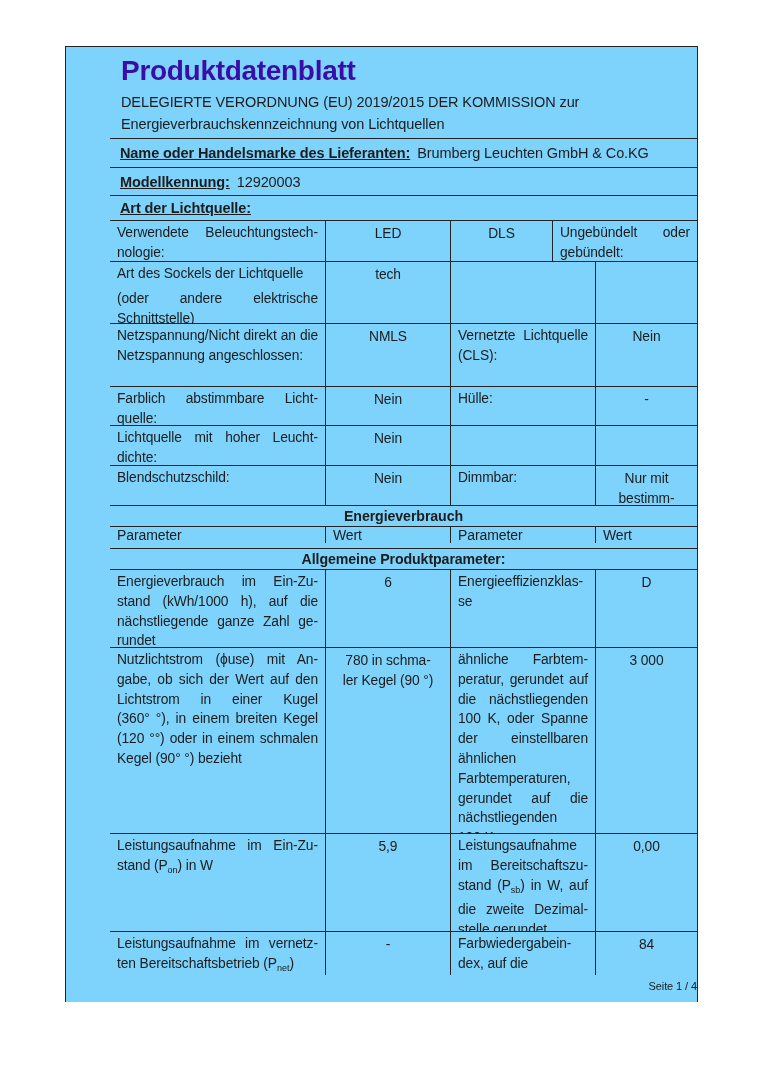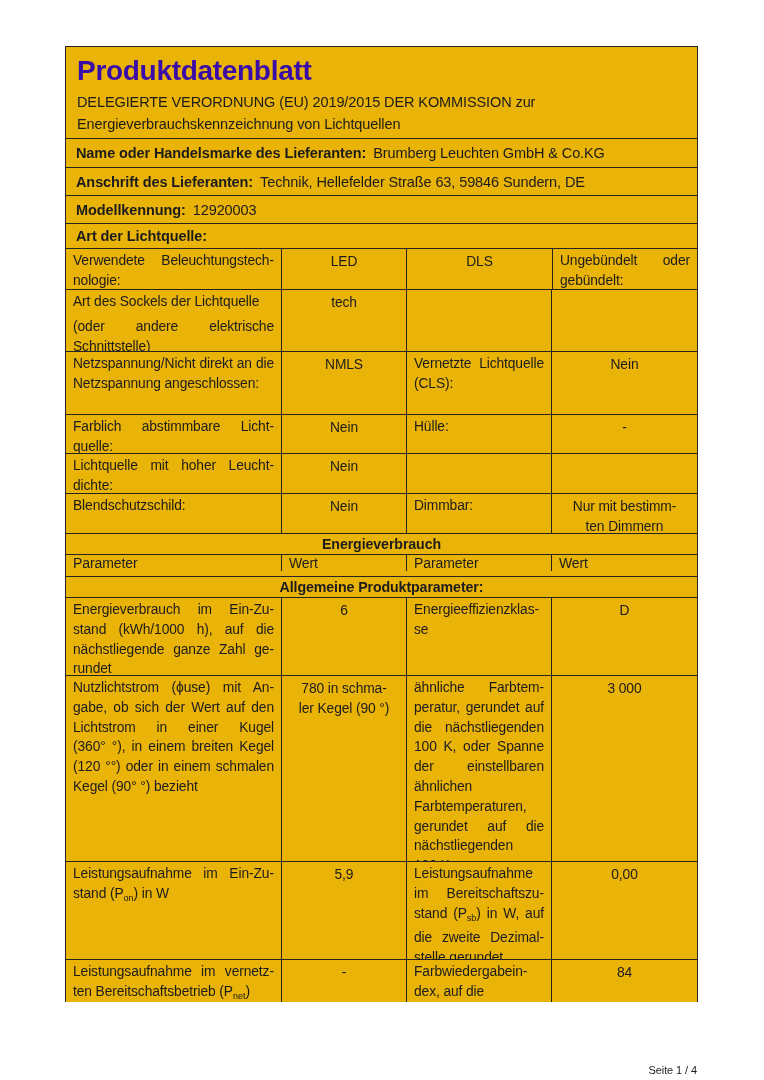--- a/index.html
+++ b/index.html
@@ -1,69 +1,65 @@
 <!DOCTYPE html>
 <html><head>
 <meta charset="utf-8">
 <style>
   html,body{margin:0;padding:0;background:#ffffff;}
   body{width:764px;height:1080px;position:relative;overflow:hidden;
        font-family:"Liberation Sans","DejaVu Sans",sans-serif;color:#1c1c1c;
        -webkit-font-smoothing:antialiased;}
   .doc{position:absolute;left:65px;top:46px;width:633px;height:956px;
        border:1.4px solid #242424;border-bottom:none;box-sizing:border-box;
-       overflow:hidden;background:#eab308;}
+       overflow:hidden;background:#7dd3fc;padding-left:44px;}
   .row{box-sizing:border-box;border-top:1.4px solid #242424;}
   .first{border-top:none;}
   
   .hdr{height:91px;padding:8px 14px 0 11px;}
   .title{font-size:28px;font-weight:bold;letter-spacing:-0.3px;line-height:32px;}
   .reg{font-size:14.5px;line-height:21.5px;max-width:520px;margin-top:5px;letter-spacing:-0.1px;}
   
   .lrow{display:flex;align-items:center;padding-left:10px;font-size:14.5px;letter-spacing:-0.1px;}
-  .lrow .b{font-weight:bold;}
+  .lrow .b{font-weight:bold;text-decoration:underline;}
   .lrow .v{margin-left:7px;}
   .h29{height:29px}.h28{height:28px}.h25{height:25px}
   
   .r4{display:flex;font-size:13.8px;line-height:19.8px;letter-spacing:-0.1px;}
   .c{box-sizing:border-box;padding:2px 7px 0 7px;overflow:hidden;}
   .c1{width:215px;text-align:justify;}
   .c2{width:125px;border-left:1.4px solid #242424;text-align:center;padding-top:3px;}
   .c3{width:145px;border-left:1.4px solid #242424;text-align:justify;}
   .c4{flex:1;border-left:1.4px solid #242424;text-align:center;padding-top:3px;}
   .gap{margin-top:5px;}
   .rh41{height:41px}.rh62{height:62px}.rh63{height:63px}.rh39{height:39px}
   .rh40{height:40px}.rh78{height:78px}.rh186{height:186px}.rh98{height:98px}.rh44{height:44px}
   
   .sec{display:flex;align-items:center;justify-content:center;font-weight:bold;
        font-size:14.2px;letter-spacing:-0.1px;}
   .h21{height:21px}.h22{height:22px}
   .colhdr{display:flex;align-items:flex-start;font-size:14px;letter-spacing:-0.1px;}
   .colhdr .c{padding-top:0;text-align:left;}
   sub{font-size:9px;vertical-align:-3px;letter-spacing:0;}
-  .footer{position:absolute;left:0;top:1064px;width:697px;text-align:right;
+  .footer{position:absolute;left:0;top:980px;width:697px;text-align:right;
           font-size:11px;color:#1c1c1c;letter-spacing:-0.1px;}
 </style>
 </head>
 <body>
 
 <div class="doc">
 
   <div class="row first hdr">
     <div class="title" style="color: rgb(58, 12, 168);">Produktdatenblatt</div>
     <div class="reg">DELEGIERTE VERORDNUNG (EU) 2019/2015 DER KOMMISSION zur Energieverbrauchskennzeichnung von Lichtquellen</div>
   </div>
 
   <div class="row lrow h29">
     <span class="b">Name oder Handelsmarke des Lieferanten:</span>
     <span class="v">Brumberg Leuchten GmbH &amp; Co.KG</span>
-  </div>
-  <div class="row lrow h28">
-    <span class="b">Anschrift des Lieferanten:</span>
-    <span class="v">Technik, Hellefelder Straße 63, 59846 Sundern, DE</span>
   </div>
   <div class="row lrow h28">
     <span class="b">Modellkennung:</span>
     <span class="v">12920003</span>
   </div>
   <div class="row lrow h25">
     <span class="b">Art der Lichtquelle:</span>
   </div>
 
   <div class="row r4 rh41">

